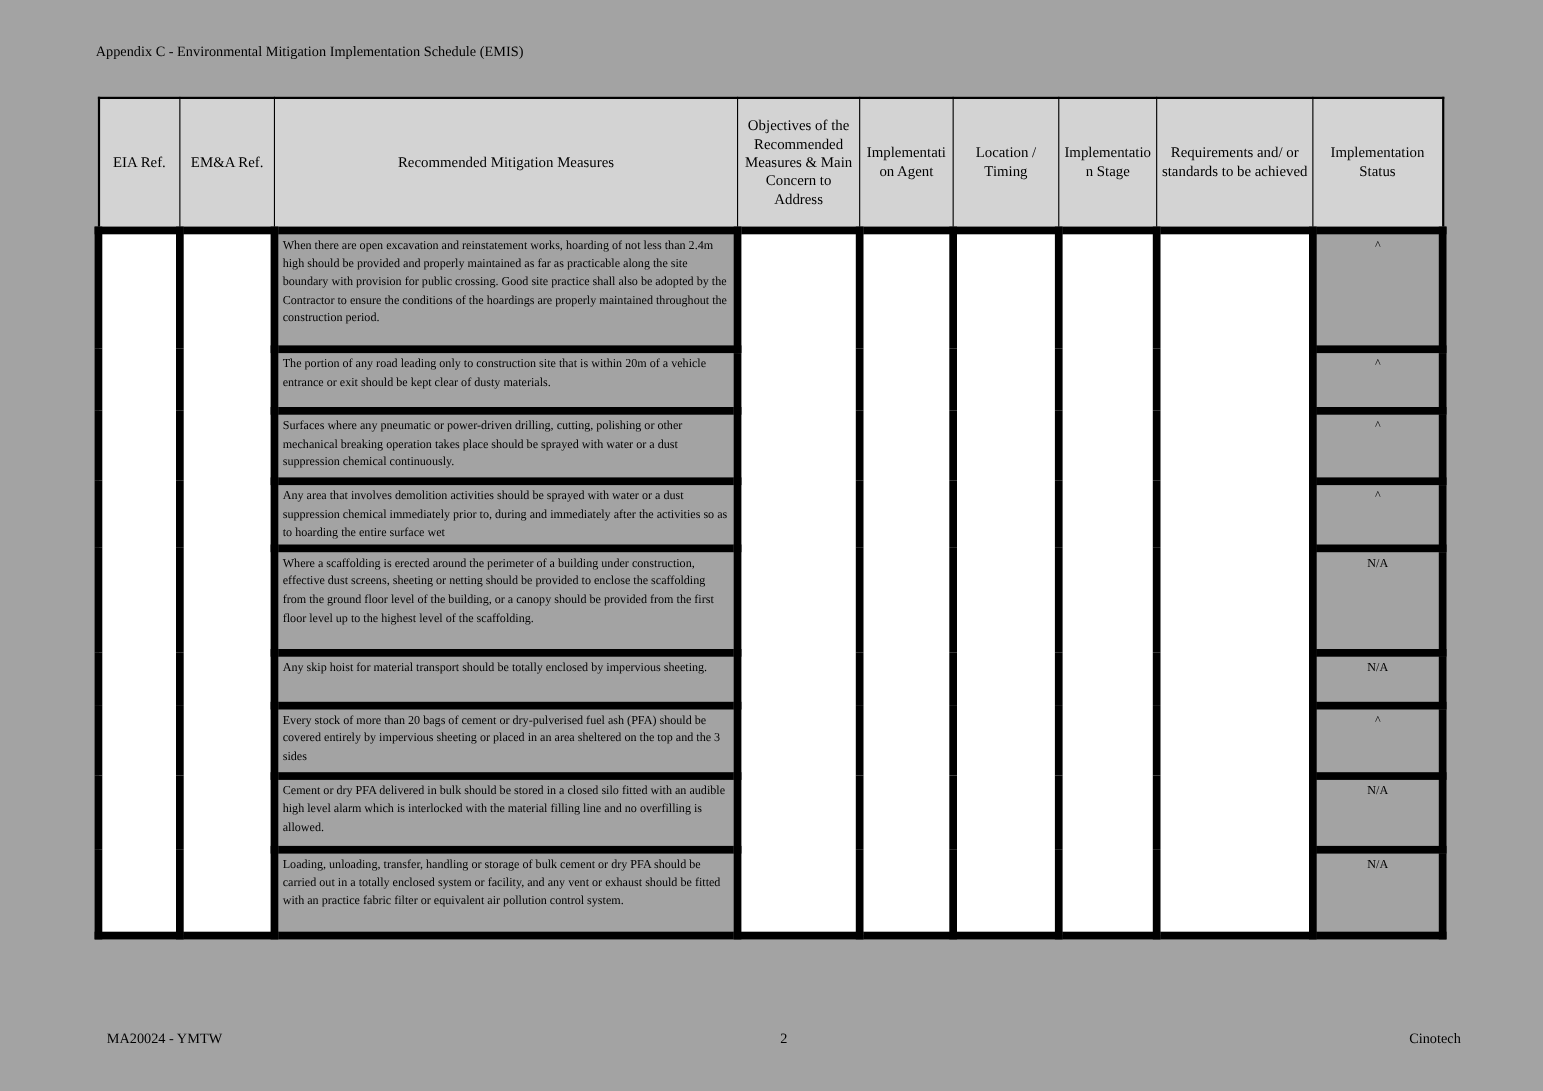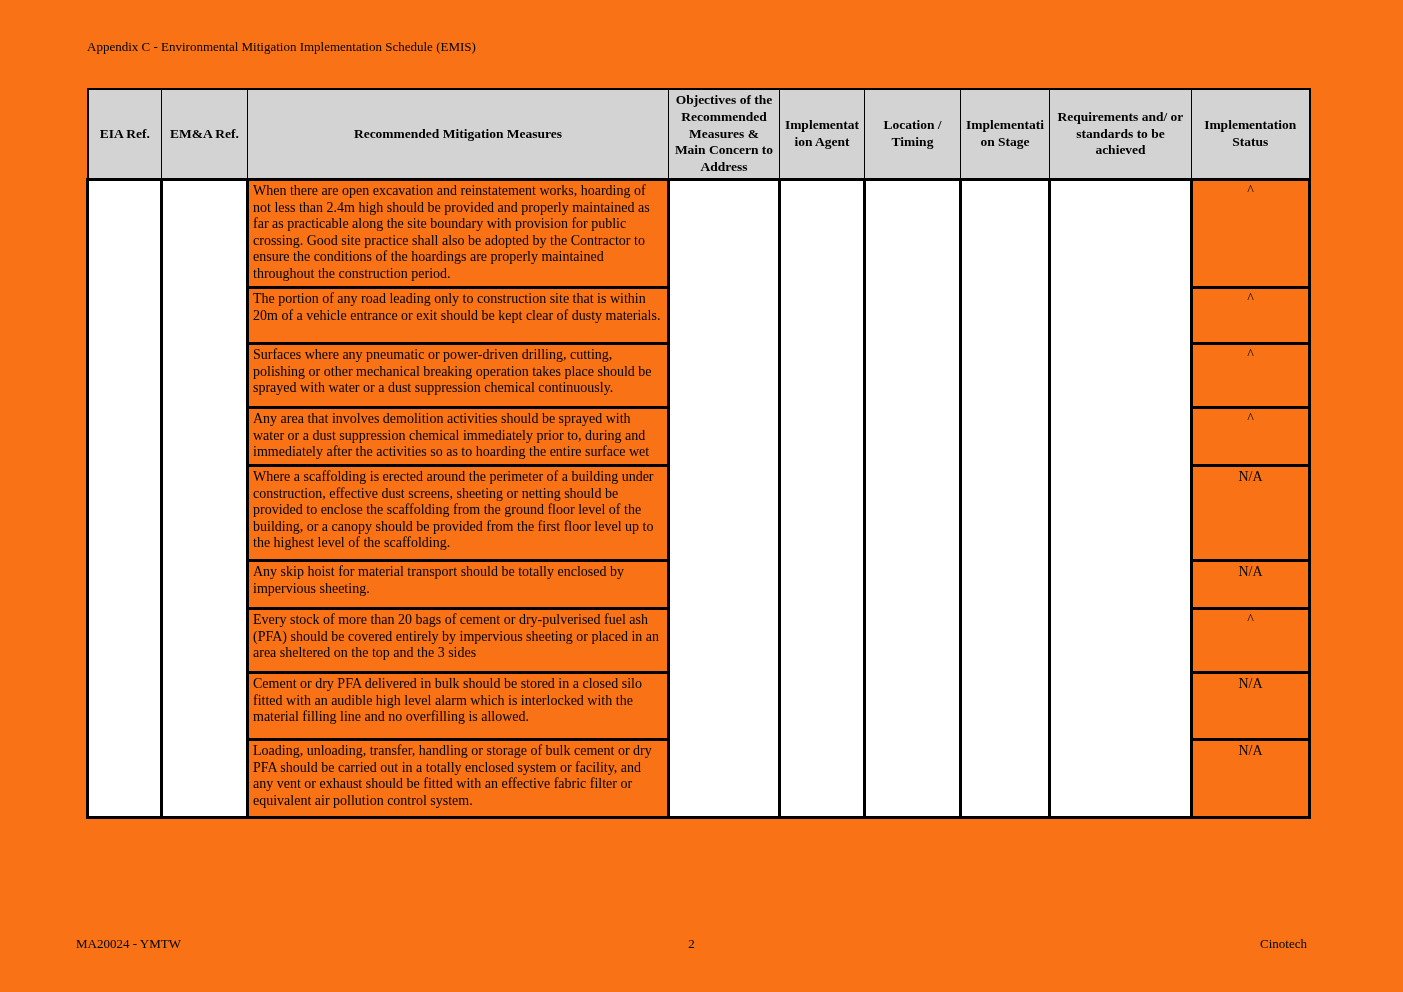--- a/index.html
+++ b/index.html
@@ -5,21 +5,21 @@
   * { margin: 0; padding: 0; box-sizing: border-box; }
   html, body { background: #ffffff; }
   body {
     font-family: "Liberation Serif", "DejaVu Serif", serif;
     color: #000;
   }
   .page {
     position: relative;
     width: 1403px;
     height: 992px;
-    background: #f97316;
+    background: #a3a3a3;
     overflow: hidden;
   }
   .doc-title {
     position: absolute;
     left: 87px;
     top: 39px;
     font-size: 13px;
     line-height: 16px;
     white-space: nowrap;
   }
@@ -29,52 +29,52 @@
     top: 88px;
     width: 1222px;
     border-collapse: collapse;
     table-layout: fixed;
     border: 2px solid #000;
   }
   table.emis-table th {
     background: #d3d3d3;
     border: 1px solid #000;
     border-bottom: 2px solid #000;
-    font-weight: bold;
+    font-weight: normal;
     font-size: 13.5px;
     line-height: 16.8px;
     text-align: center;
     vertical-align: middle;
-    padding: 2px 4px;
+    padding: 16px 4px;
     overflow-wrap: break-word;
     word-wrap: break-word;
   }
   thead tr { height: 84px; }
   table.emis-table td {
-    border: 3px solid #000000;
+    border: 7px solid #000000;
     vertical-align: top;
-    font-size: 14px;
+    font-size: 11px;
     line-height: 16.6px;
     padding: 2px 4px;
     overflow-wrap: break-word;
     word-wrap: break-word;
   }
   td.measure-cell {
     text-align: left;
     border-bottom: 2px solid #000;
   }
   td.status-cell {
     text-align: center;
     border-bottom: 2px solid #000;
     padding-top: 3px;
   }
   td.span-cell { background: #ffffff; }
   .footer {
     position: absolute;
-    left: 76px;
+    left: 97px;
     top: 936px;
     width: 1231px;
     display: grid;
     grid-template-columns: 1fr auto 1fr;
     font-size: 13px;
     line-height: 16px;
   }
   .footer .f-left  { text-align: left; }
   .footer .f-center{ text-align: center; }
   .footer .f-right { text-align: right; }
@@ -145,21 +145,21 @@
         </tr>
         <tr style="height: 64px;">
           <td class="measure-cell">Every stock of more than 20 bags of cement or dry-pulverised fuel ash (PFA) should be covered entirely by impervious sheeting or placed in an area sheltered on the top and the 3 sides</td>
           <td class="status-cell">^</td>
         </tr>
         <tr style="height: 67px;">
           <td class="measure-cell">Cement or dry PFA delivered in bulk should be stored in a closed silo fitted with an audible high level alarm which is interlocked with the material filling line and no overfilling is allowed.</td>
           <td class="status-cell">N/A</td>
         </tr>
         <tr style="height: 78px;">
-          <td class="measure-cell">Loading, unloading, transfer, handling or storage of bulk cement or dry PFA should be carried out in a totally enclosed system or facility, and any vent or exhaust should be fitted with an effective fabric filter or equivalent air pollution control system.</td>
+          <td class="measure-cell">Loading, unloading, transfer, handling or storage of bulk cement or dry PFA should be carried out in a totally enclosed system or facility, and any vent or exhaust should be fitted with an practice fabric filter or equivalent air pollution control system.</td>
           <td class="status-cell">N/A</td>
         </tr>
       </tbody>
   </table>
 
   <div class="footer">
     <span class="f-left">MA20024 - YMTW</span>
     <span class="f-center">2</span>
     <span class="f-right">Cinotech</span>
   </div>

